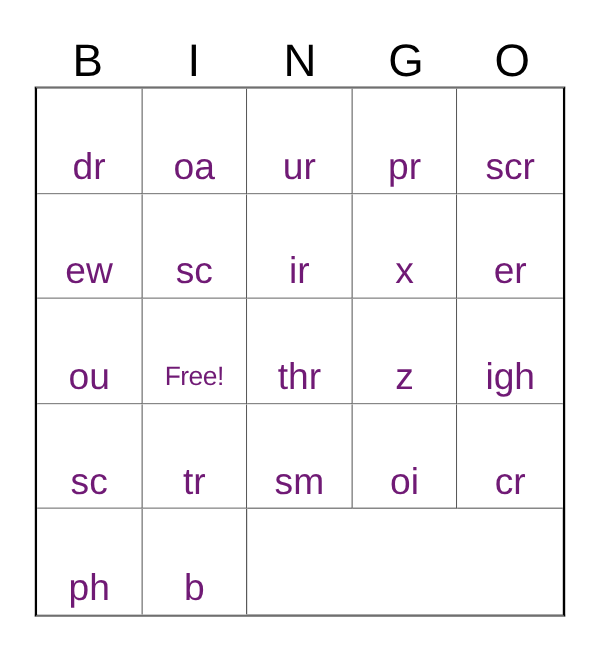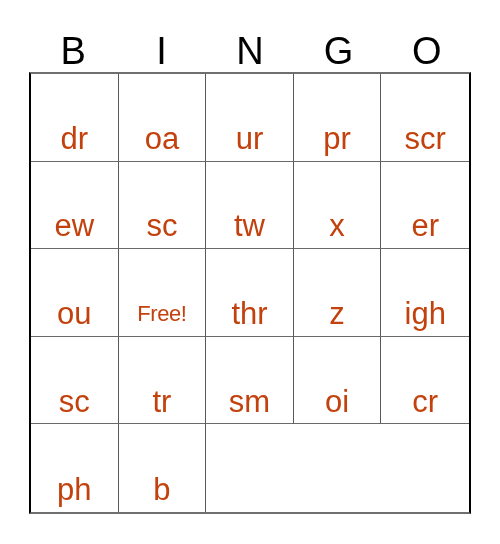--- a/index.html
+++ b/index.html
@@ -78,21 +78,21 @@
     border-right: none;
     align-items: center;
   }
   .bingo-cell:nth-child(n+21) {
     border-bottom: none;
   }
   .cell-text {
     font-size: 31px;
     line-height: 34px;
     font-weight: 400;
-    color: #c2410c;
+    color: #701a75;
     white-space: nowrap;
     text-align: center;
     user-select: none;
     margin-top: 43px;
   }
   .cell-text.is-free {
     font-size: 22px;
     letter-spacing: -0.4px;
   }
 </style>
@@ -127,21 +127,21 @@
         <span class="cell-text">scr</span>
       </div>
 
     <div class="bingo-cell">
         <span class="cell-text">ew</span>
       </div>
     <div class="bingo-cell">
         <span class="cell-text">sc</span>
       </div>
     <div class="bingo-cell">
-        <span class="cell-text">tw</span>
+        <span class="cell-text">ir</span>
       </div>
     <div class="bingo-cell">
         <span class="cell-text">x</span>
       </div>
 
     <div class="bingo-cell">
         <span class="cell-text">er</span>
       </div>
     <div class="bingo-cell">
         <span class="cell-text">ou</span>

